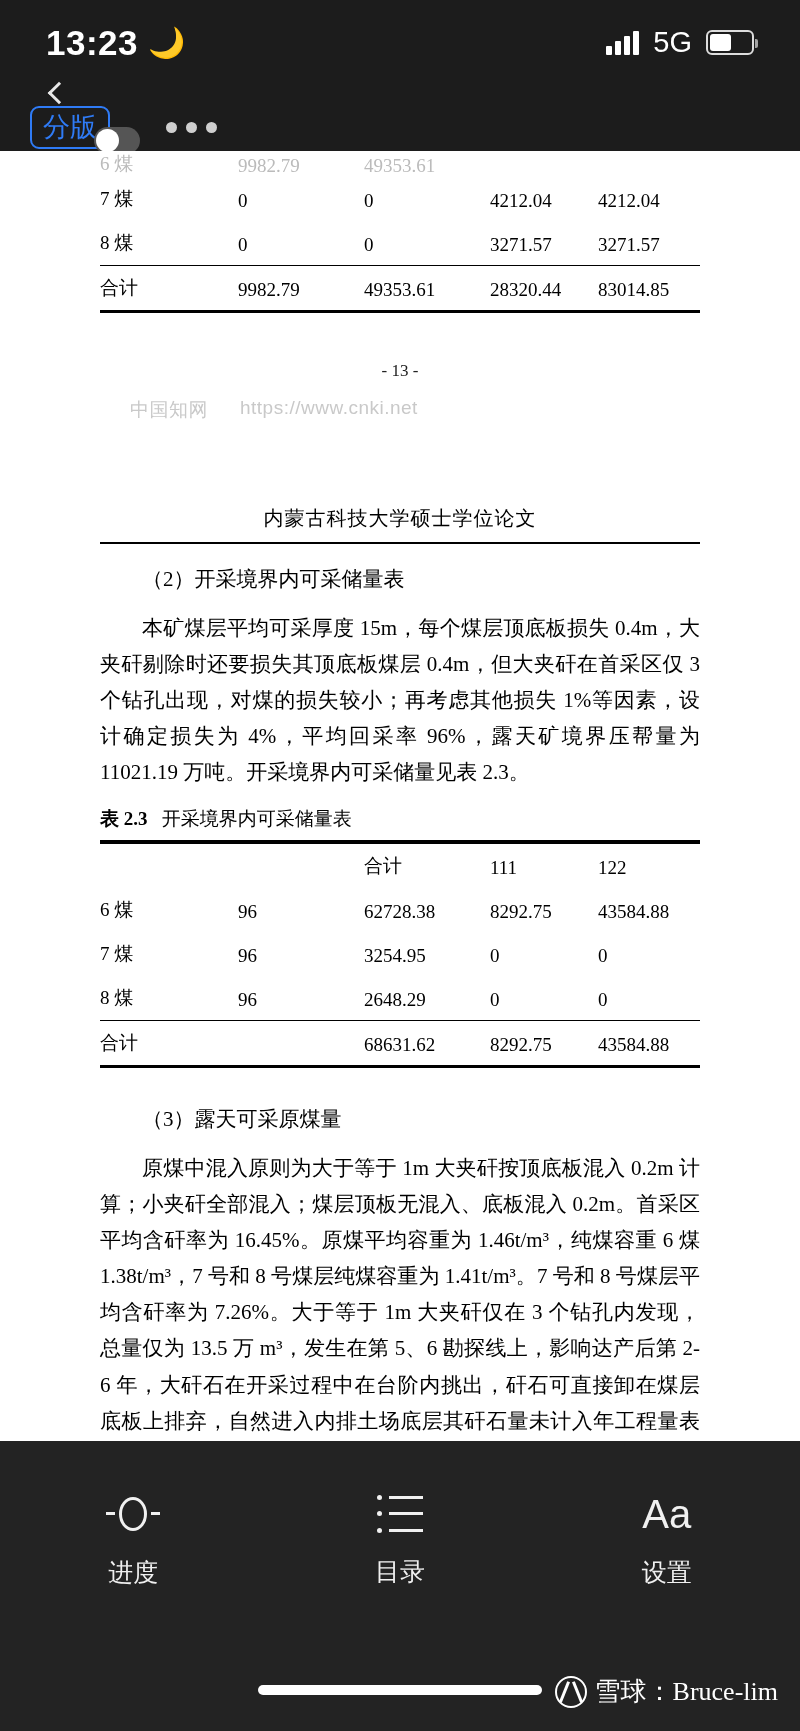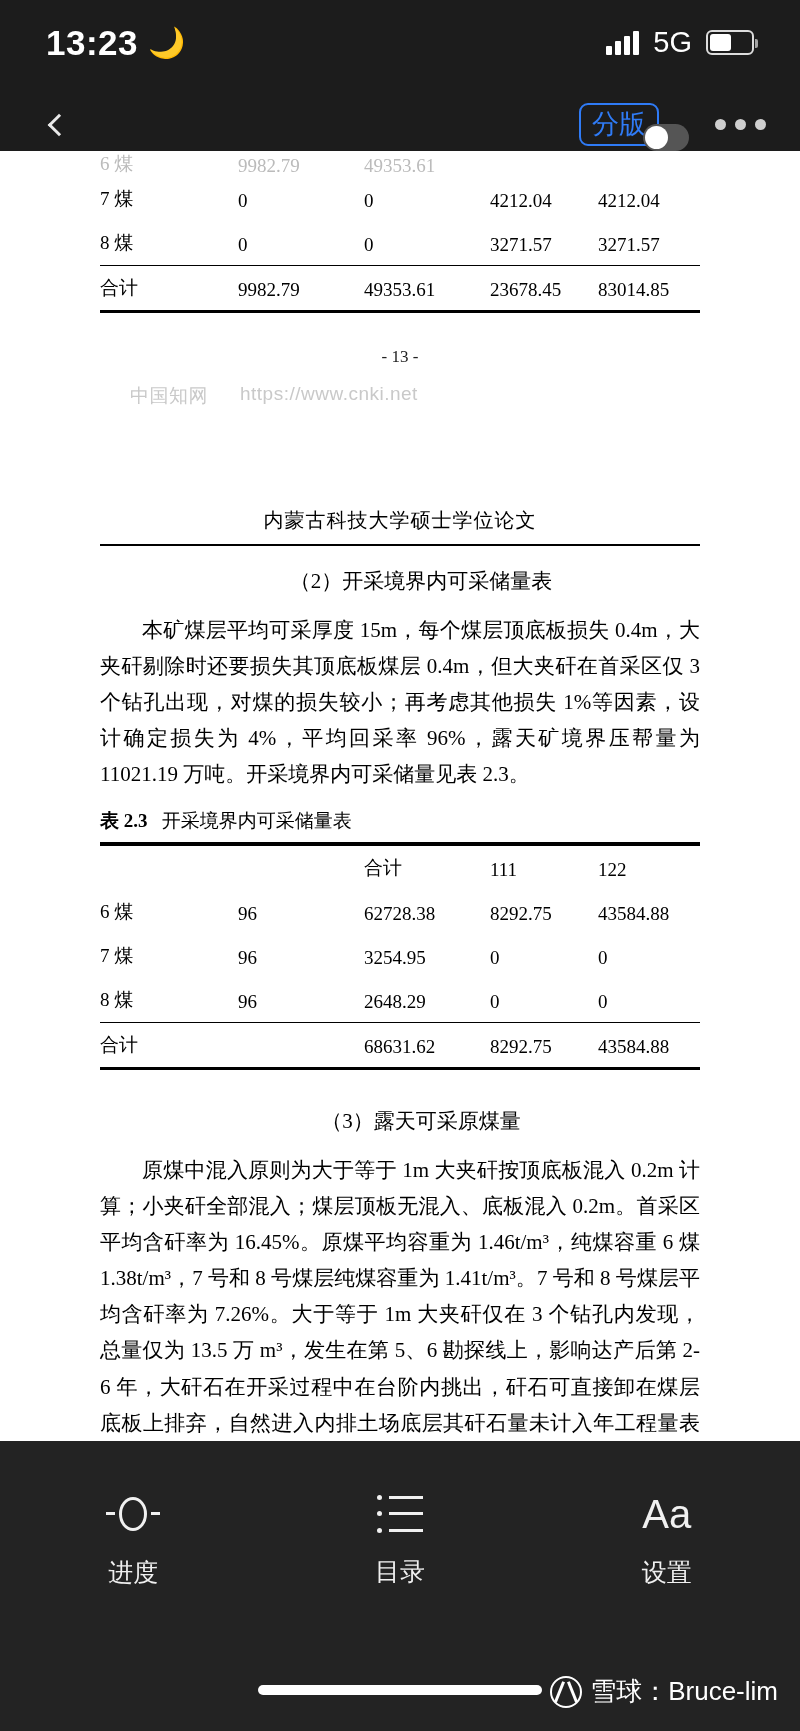--- a/index.html
+++ b/index.html
@@ -28,22 +28,23 @@
   .signal i:nth-child(3){height:19px;}
   .signal i:nth-child(4){height:24px;}
   .net-label { font-size:29px; font-weight:500; }
   .battery { width:48px; height:25px; border:2px solid rgba(255,255,255,.85); border-radius:6px; position:relative; padding:2px; }
   .battery::after { content:""; position:absolute; right:-6px; top:7px; width:3px; height:9px; background:rgba(255,255,255,.6); border-radius:0 2px 2px 0; }
   .battery span { display:block; height:100%; width:52%; background:#fff; border-radius:3px; }
 
   
   .navbar {
     height:66px; background:#1c1c1c; position:relative;
-    display:flex; align-items:flex-end; justify-content:space-between;
+    display:flex; align-items:flex-start; justify-content:space-between;
     padding:0 34px 0 30px;
+    flex-direction:column;
   }
   .back-btn { width:52px; height:52px; display:flex; align-items:center; justify-content:center; }
   .back-chev { width:16px; height:16px; border-left:3px solid #e8e8e8; border-bottom:3px solid #e8e8e8; transform:rotate(45deg); margin-left:6px; }
   .nav-right { display:flex; align-items:center; gap:26px; }
   .seg-wrap { position:relative; display:flex; align-items:center; }
   .seg-btn {
     border:2px solid #2f7bf6; border-radius:9px; color:#2f7bf6;
     font-size:27px; padding:5px 11px 7px; line-height:1;
     font-family:"DejaVu Sans", sans-serif;
   }
@@ -52,51 +53,51 @@
     position:relative; margin-left:-16px; margin-top:26px;
   }
   .toggle .knob { position:absolute; left:2px; top:2px; width:23px; height:23px; border-radius:50%; background:#fff; }
   .dots { display:flex; gap:9px; }
   .dots i { width:11px; height:11px; border-radius:50%; background:#cfcfcf; display:block; }
 
   
   .doc { background:#fff; height:1290px; position:relative; overflow:hidden;
          font-family:"Liberation Serif", serif; color:#000; }
 
-  .pagebox { padding:12px 100px; position:relative; }
+  .pagebox { padding:4px 100px; position:relative; }
 
   
   .frag { padding-top:0; }
 
   table.doctbl { width:100%; border-collapse:collapse; font-size:19px; }
   table.doctbl td { padding:9px 0; vertical-align:bottom; }
   .rule-thick { border-top:3px solid #000; }
   .rule-thin { border-top:1.5px solid #000; }
 
   .col-a { width:23%; }
   .col-b { width:21%; }
   .col-c { width:21%; }
   .col-d { width:18%; }
   .col-e { width:17%; }
 
-  .pagenum { text-align:center; font-size:17px; color:#222; margin-top:34px; font-family:"Liberation Serif", serif; }
+  .pagenum { text-align:center; font-size:17px; color:#222; margin-top:48px; font-family:"Liberation Serif", serif; }
 
   .watermark { display:flex; gap:32px; font-size:19px; color:#c9c9c9;
                font-family:"Liberation Sans", sans-serif; padding:0 30px; margin-top:16px; letter-spacing:.5px; }
 
   .page-gap { height:64px; }
 
   .runhead { text-align:center; font-size:20px; letter-spacing:1px; padding-top:10px; }
   .runhead-rule { border-bottom:2.5px solid #000; margin-top:10px; }
 
   p.body {
     font-size:21px; line-height:1.72; text-align:justify; text-justify:inter-ideograph;
     margin-top:12px; text-indent:2em;
   }
-  p.subhead { font-size:21px; line-height:1.7; margin-top:18px; text-indent:2em;text-align:center; }
+  p.subhead { font-size:21px; line-height:1.7; margin-top:18px; text-indent:2em; }
   .tblcap { font-size:19px; margin-top:16px; }
   .tblcap b { font-weight:bold; }
 
   .tbl-wrap { margin-top:8px; }
   .t23 td { font-size:19px; padding:9px 0; }
 
   
   .tabbar {
     position:absolute; left:0; bottom:0; width:800px; height:290px;
     background:#232323;
@@ -110,21 +111,21 @@
   .icon-list .li s { flex:1; height:3px; background:#f0f0f0; display:block; text-decoration:none; }
   .icon-prog { width:56px; height:40px; display:flex; align-items:center; justify-content:center; gap:4px; }
   .icon-prog .dash { width:9px; height:3px; background:#f0f0f0; }
   .icon-prog .ring { width:28px; height:34px; border:3px solid #f0f0f0; border-radius:50%; }
   .icon-aa { font-size:40px; font-family:"Liberation Sans", sans-serif; line-height:1; }
 
   .homebar-row { position:absolute; bottom:0; left:0; width:800px; height:90px; display:flex; align-items:center; }
   .homebar { position:absolute; left:50%; transform:translateX(-50%); bottom:36px;
              width:284px; height:10px; border-radius:6px; background:#fff; }
   .brand { position:absolute; right:22px; bottom:22px; display:flex; align-items:center; gap:8px; color:#fff;
-           font-size:26px; font-family:Liberation Sans, sans-serif; }
+           font-size:26px; font-family:Liberation Serif, serif; }
   .brand-mark { width:32px; height:32px; border:2.5px solid #fff; border-radius:50%; position:relative; }
   .brand-mark::before { content:""; position:absolute; left:6px; top:3px; width:3px; height:22px; background:#fff; transform:rotate(22deg); }
   .brand-mark::after { content:""; position:absolute; right:6px; top:3px; width:3px; height:22px; background:#fff; transform:rotate(-22deg); }
 </style>
 </head>
 <body>
 
 <div class="phone">
 
   <div class="statusbar">
@@ -188,21 +189,21 @@
           <td class="col-a">8 煤</td>
           <td class="col-b">0</td>
           <td class="col-c">0</td>
           <td class="col-d">3271.57</td>
           <td class="col-e">3271.57</td>
         </tr>
         <tr>
           <td class="col-a rule-thin">合计</td>
           <td class="col-b rule-thin">9982.79</td>
           <td class="col-c rule-thin">49353.61</td>
-          <td class="col-d rule-thin">23678.45</td>
+          <td class="col-d rule-thin">28320.44</td>
           <td class="col-e rule-thin">83014.85</td>
         </tr>
         <tr>
               <td colspan="5" class="rule-thick" style="padding:0;"></td>
             </tr>
       </tbody>
         </table>
 
       <div class="pagenum">- 13 -</div>
       <div class="watermark">

